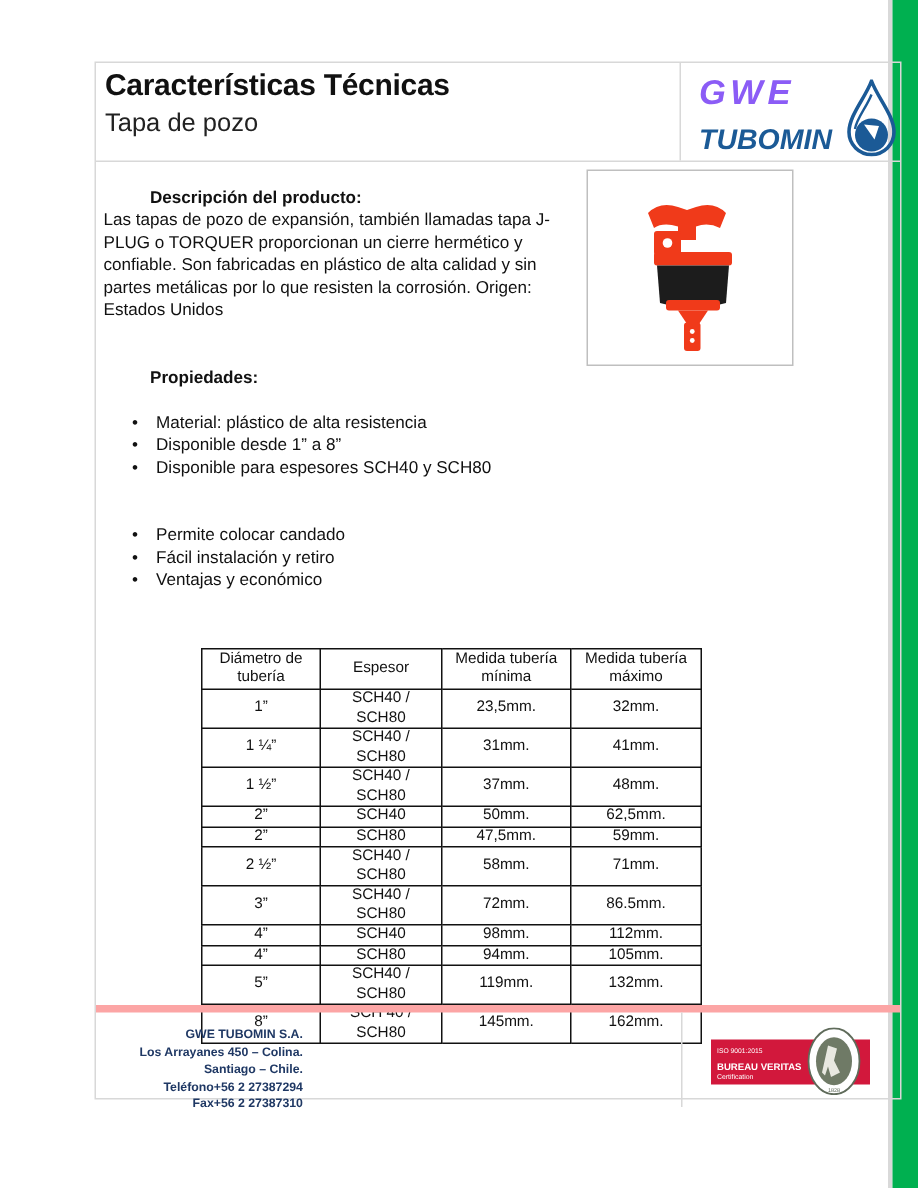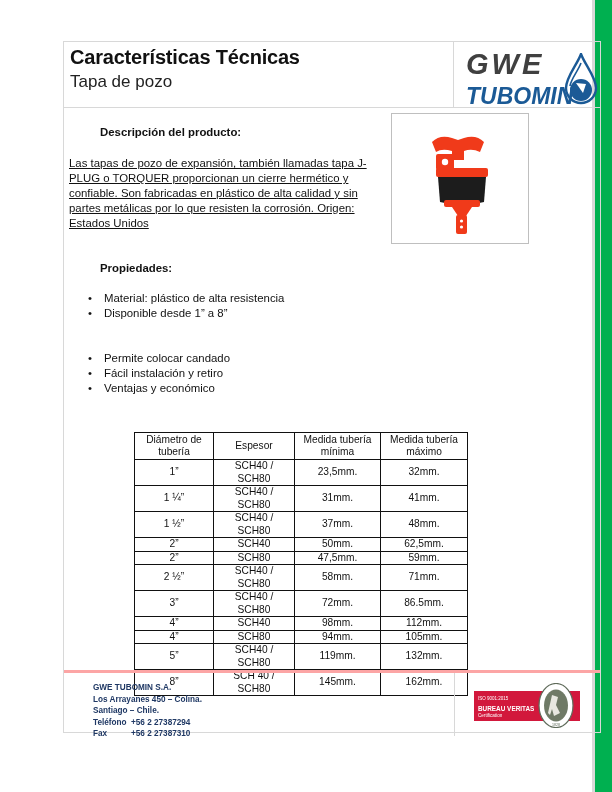--- a/index.html
+++ b/index.html
@@ -14,45 +14,45 @@
     .page-frame {
       position: absolute; left: 63px; top: 41px; width: 538px; height: 692px;
       border: 1px solid #d8d8d8; box-sizing: border-box;
     }
     .header { position: absolute; left: 0; top: 0; width: 100%; height: 65px; border-bottom: 1px solid #d8d8d8; }
     .header-left { position: absolute; left: 6px; top: 4px; }
     .title { font-size: 20px; font-weight: bold; color: #111; letter-spacing: -0.2px; }
     .subtitle { font-size: 17px; color: #222; margin-top: 3px; }
     .header-right { position: absolute; right: 0; top: 0; width: 146px; height: 65px; border-left: 1px solid #d8d8d8; }
     .logo { position: absolute; left: 12px; top: 6px; width: 130px; height: 56px; }
-    .logo-gwe { position: absolute; left: 0; top: 0; font-size: 29px; font-weight: bold; font-style: italic; color: #404040; letter-spacing: 3px; }
-    .logo-tubomin { position: absolute; left: 0; top: 35px; font-size: 23px; font-weight: bold; font-style: italic; color: #1b5a96; }
+    .logo-gwe { position: absolute; left: 0; top: 0; font-size: 23px; font-weight: bold; font-style: italic; color: #8b5cf6; letter-spacing: 3px; }
+    .logo-tubomin { position: absolute; left: 0; top: 35px; font-size: 19px; font-weight: bold; font-style: italic; color: #1b5a96; }
     .logo-drop { position: absolute; left: 98px; top: 5px; width: 34px; height: 52px; }
 
     .product-photo { position: absolute; left: 327px; top: 71px; width: 138px; height: 131px; border: 1px solid #bfbfbf; box-sizing: border-box; background: #fff; }
 
     .content { position: absolute; left: 5px; top: 83px; width: 320px; font-family: "Liberation Sans", sans-serif; font-size: 11.4px; color: #111; line-height: 15px; }
     .section-heading { font-weight: bold; margin-left: 31px; }
-    .desc { margin-top: 16px; text-decoration: underline; }
+    .desc { margin-top: 0; }
     ul.bullets { list-style: none; margin: 0; padding: 0 0 0 19px; }
     ul.bullets li { position: relative; padding-left: 16px; line-height: 15px; }
     ul.bullets li::before { content: "\2022"; position: absolute; left: 0; top: 0; }
 
     table.specs {
       position: absolute; left: 70px; top: 390px; border-collapse: collapse;
       font-family: "Liberation Sans", sans-serif; font-size: 10.2px; color: #111;
     }
     table.specs th, table.specs td {
       border: 1px solid #111; text-align: center; padding: 0 3px; font-weight: normal; line-height: 12.5px;
     }
     table.specs th { height: 26px; }
     table.specs td { height: 12.5px; }
     .c1 { width: 72px; } .c2 { width: 74px; } .c3 { width: 79px; } .c4 { width: 80px; }
 
-    .footer { position: absolute; left: 0; top: 628px; width: 100%; height: 63px; border-top: 3px solid #fca5a5; }
+    .footer { position: absolute; left: 0; top: 628px; width: 100%; height: 63px; border-top: 5px solid #fca5a5; text-align: right; }
     .footer-left { position: absolute; left: 29px; top: 9px; font-size: 8.2px; font-weight: bold; color: #1f3864; line-height: 11.6px; }
     .footer-left .row { white-space: pre; }
     .footer-right { position: absolute; right: 0; top: 0; width: 145px; height: 63px; border-left: 1px solid #d8d8d8; }
     .bv-badge { position: absolute; left: 19px; top: 10px; width: 108px; height: 45px; }
   </style>
 </head>
 <body>
 
 <div class="green-sep"></div>
 <div class="green-bar"></div>
@@ -102,20 +102,21 @@
   <div class="content">
     <div class="section-heading">Descripción del producto:</div>
     <div class="desc">Las tapas de pozo de expansión, también llamadas tapa J-PLUG o TORQUER proporcionan un cierre hermético y confiable. Son fabricadas en plástico de alta calidad y sin partes metálicas por lo que resisten la corrosión. Origen: Estados Unidos</div>
 
     <div style="height:30px"></div>
     <div class="section-heading">Propiedades:</div>
     <div style="height:15px"></div>
     <ul class="bullets">
       <li>Material: plástico de alta resistencia</li>
       <li>Disponible desde 1” a 8”</li>
+      <li>Disponible para espesores SCH40 y SCH80</li>
     </ul>
 
     <div style="height:15px"></div>
     <div style="height:15px"></div>
     <ul class="bullets">
       <li>Permite colocar candado</li>
       <li>Fácil instalación y retiro</li>
       <li>Ventajas y económico</li>
     </ul>
   </div>

